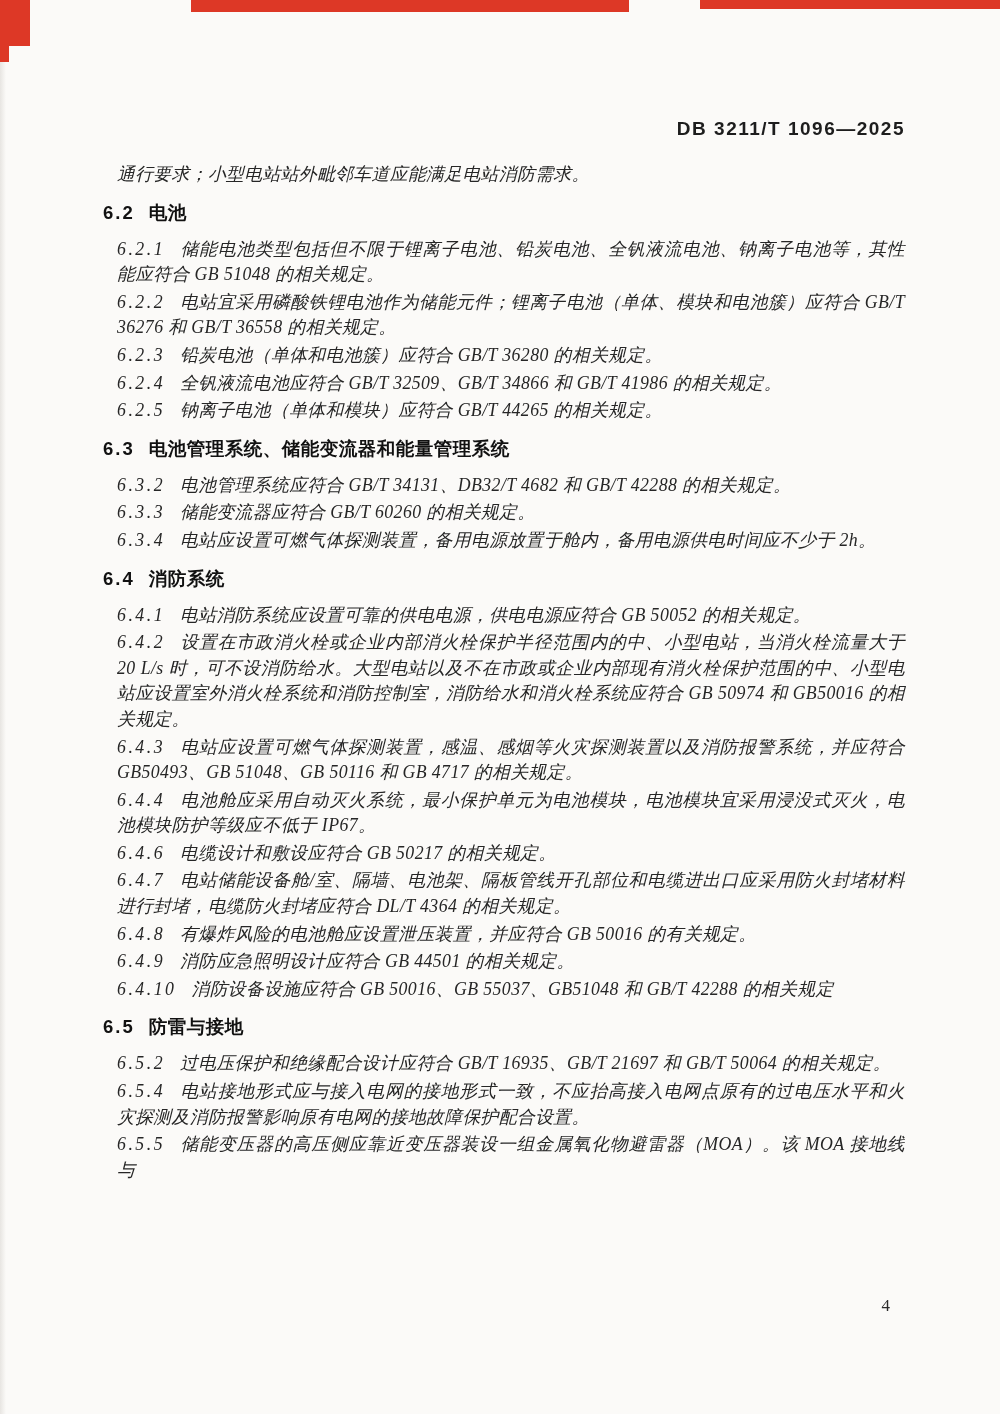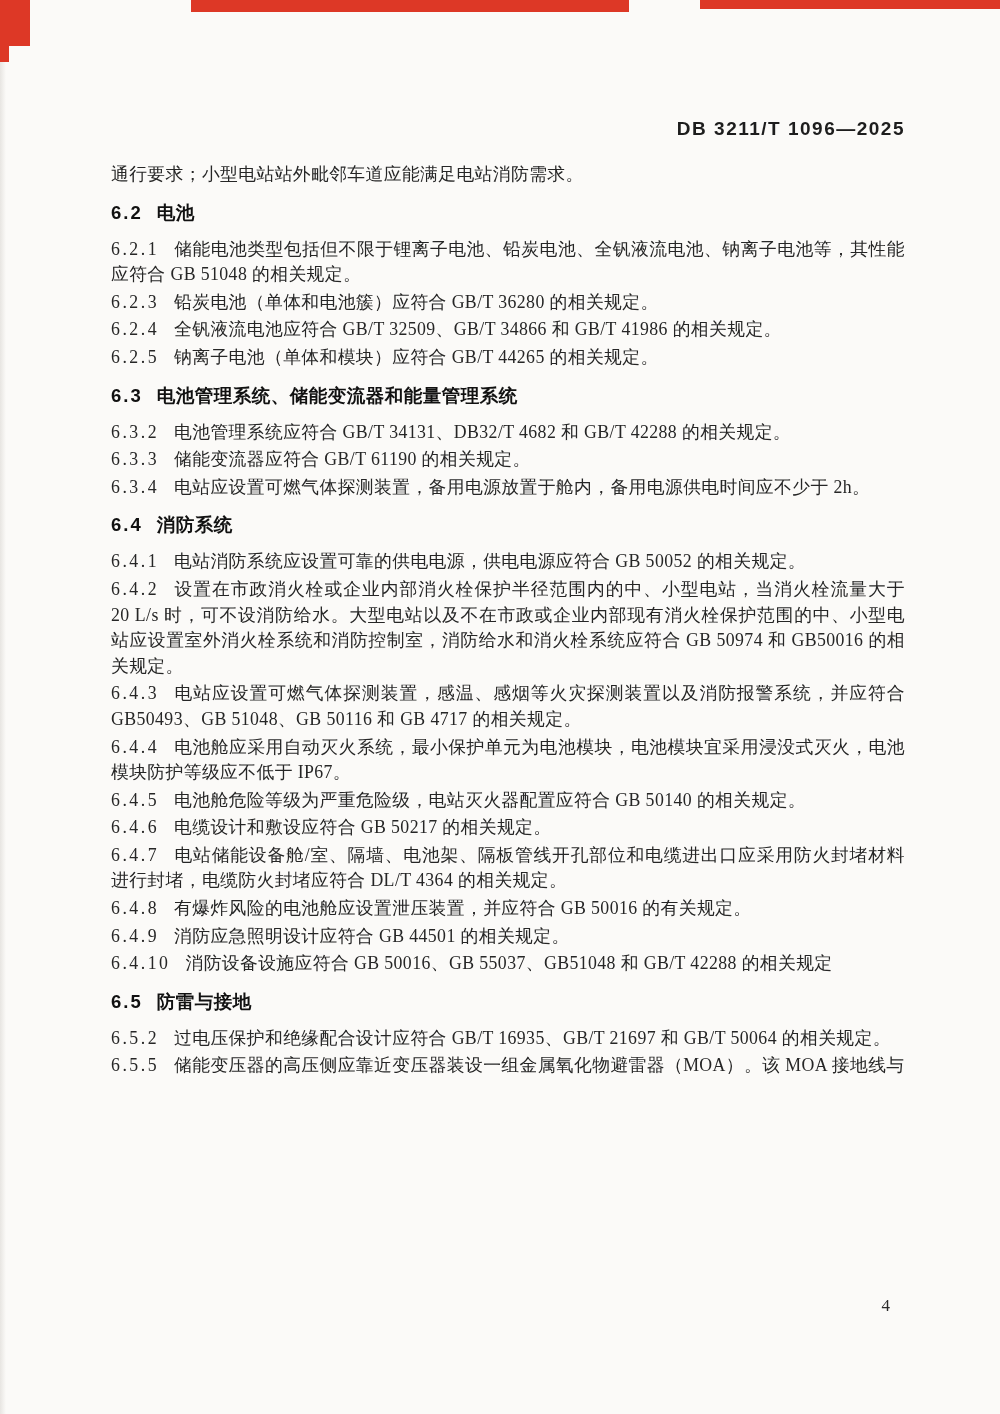--- a/index.html
+++ b/index.html
@@ -24,26 +24,26 @@
   .doc-code{
     position:absolute;top:118px;right:95px;
     font-family:"Liberation Sans","DejaVu Sans",sans-serif;
     font-weight:bold;font-size:19px;letter-spacing:1.5px;color:#1d1d1d;
   }
   .content{
     position:absolute;left:103px;top:162px;width:802px;
     font-size:17.8px;letter-spacing:.4px;line-height:25.6px;
     text-align:justify;text-justify:inter-ideograph;
   }
-  p.para{margin:0 0 2px 8px;}
+  p.para{margin:0 0 2px 14px;font-style:italic;}
   h2.sec{
     font-family:"Liberation Sans","DejaVu Sans",sans-serif;
     font-weight:bold;color:#111;
     font-size:18.5px;line-height:26px;letter-spacing:.5px;
-    margin:12px 0 11px 8px;text-align:left;
+    margin:12px 0 11px 0;text-align:left;
   }
   h2.sec .snum{letter-spacing:2px;margin-right:14px;}
   .cnum{letter-spacing:2.5px;margin-right:15px;white-space:nowrap;}
   .page-num{
     position:absolute;top:1296px;right:110px;
     font-size:17px;color:#2a2a2a;
   }
 </style>
 </head>
 <body>
@@ -56,43 +56,44 @@
 
 <div class="doc-code">DB 3211/T 1096—2025</div>
 
 <div class="content">
 
   <p class="para">通行要求；小型电站站外毗邻车道应能满足电站消防需求。</p>
 
   <h2 class="sec"><span class="snum">6.2</span><span>电池</span></h2>
 
   <p class="para"><span class="cnum">6.2.1</span><span>储能电池类型包括但不限于锂离子电池、铅炭电池、全钒液流电池、钠离子电池等，其性能应符合 GB 51048 的相关规定。</span></p>
+  <p class="para"><span class="cnum">6.2.2</span><span>电站宜采用磷酸铁锂电池作为储能元件；锂离子电池（单体、模块和电池簇）应符合 GB/T 36276 和 GB/T 36558 的相关规定。</span></p>
   <p class="para"><span class="cnum">6.2.3</span><span>铅炭电池（单体和电池簇）应符合 GB/T 36280 的相关规定。</span></p>
   <p class="para"><span class="cnum">6.2.4</span><span>全钒液流电池应符合 GB/T 32509、GB/T 34866 和 GB/T 41986 的相关规定。</span></p>
   <p class="para"><span class="cnum">6.2.5</span><span>钠离子电池（单体和模块）应符合 GB/T 44265 的相关规定。</span></p>
 
   <h2 class="sec"><span class="snum">6.3</span><span>电池管理系统、储能变流器和能量管理系统</span></h2>
 
   <p class="para"><span class="cnum">6.3.2</span><span>电池管理系统应符合 GB/T 34131、DB32/T 4682 和 GB/T 42288 的相关规定。</span></p>
-  <p class="para"><span class="cnum">6.3.3</span><span>储能变流器应符合 GB/T 61190 的相关规定。</span></p>
+  <p class="para"><span class="cnum">6.3.3</span><span>储能变流器应符合 GB/T 60260 的相关规定。</span></p>
   <p class="para"><span class="cnum">6.3.4</span><span>电站应设置可燃气体探测装置，备用电源放置于舱内，备用电源供电时间应不少于 2h。</span></p>
 
   <h2 class="sec"><span class="snum">6.4</span><span>消防系统</span></h2>
 
   <p class="para"><span class="cnum">6.4.1</span><span>电站消防系统应设置可靠的供电电源，供电电源应符合  GB 50052  的相关规定。</span></p>
   <p class="para"><span class="cnum">6.4.2</span><span>设置在市政消火栓或企业内部消火栓保护半径范围内的中、小型电站，当消火栓流量大于  20 L/s 时，可不设消防给水。大型电站以及不在市政或企业内部现有消火栓保护范围的中、小型电站应设置室外消火栓系统和消防控制室，消防给水和消火栓系统应符合 GB 50974 和 GB50016 的相关规定。</span></p>
   <p class="para"><span class="cnum">6.4.3</span><span>电站应设置可燃气体探测装置，感温、感烟等火灾探测装置以及消防报警系统，并应符合 GB50493、GB 51048、GB 50116 和 GB 4717 的相关规定。</span></p>
   <p class="para"><span class="cnum">6.4.4</span><span>电池舱应采用自动灭火系统，最小保护单元为电池模块，电池模块宜采用浸没式灭火，电池模块防护等级应不低于 IP67。</span></p>
-  <p class="para"><span class="cnum">6.4.5</span><span>电池舱危险等级为严重危险级，电站灭火器配置应符合 GB 50140 的相关规定。</span></p>
   <p class="para"><span class="cnum">6.4.6</span><span>电缆设计和敷设应符合 GB 50217 的相关规定。</span></p>
   <p class="para"><span class="cnum">6.4.7</span><span>电站储能设备舱/室、隔墙、电池架、隔板管线开孔部位和电缆进出口应采用防火封堵材料进行封堵，电缆防火封堵应符合 DL/T 4364 的相关规定。</span></p>
   <p class="para"><span class="cnum">6.4.8</span><span>有爆炸风险的电池舱应设置泄压装置，并应符合 GB 50016 的有关规定。</span></p>
   <p class="para"><span class="cnum">6.4.9</span><span>消防应急照明设计应符合  GB 44501  的相关规定。</span></p>
   <p class="para"><span class="cnum">6.4.10</span><span>消防设备设施应符合 GB 50016、GB 55037、GB51048 和 GB/T 42288 的相关规定</span></p>
 
   <h2 class="sec"><span class="snum">6.5</span><span>防雷与接地</span></h2>
 
   <p class="para"><span class="cnum">6.5.2</span><span>过电压保护和绝缘配合设计应符合 GB/T 16935、GB/T 21697 和 GB/T 50064 的相关规定。</span></p>
+  <p class="para"><span class="cnum">6.5.4</span><span>电站接地形式应与接入电网的接地形式一致，不应抬高接入电网点原有的过电压水平和火灾探测及消防报警影响原有电网的接地故障保护配合设置。</span></p>
   <p class="para"><span class="cnum">6.5.5</span><span>储能变压器的高压侧应靠近变压器装设一组金属氧化物避雷器（MOA）。该 MOA 接地线与</span></p>
 
 </div>
 
 <div class="page-num">4</div>
 
 </body></html>

